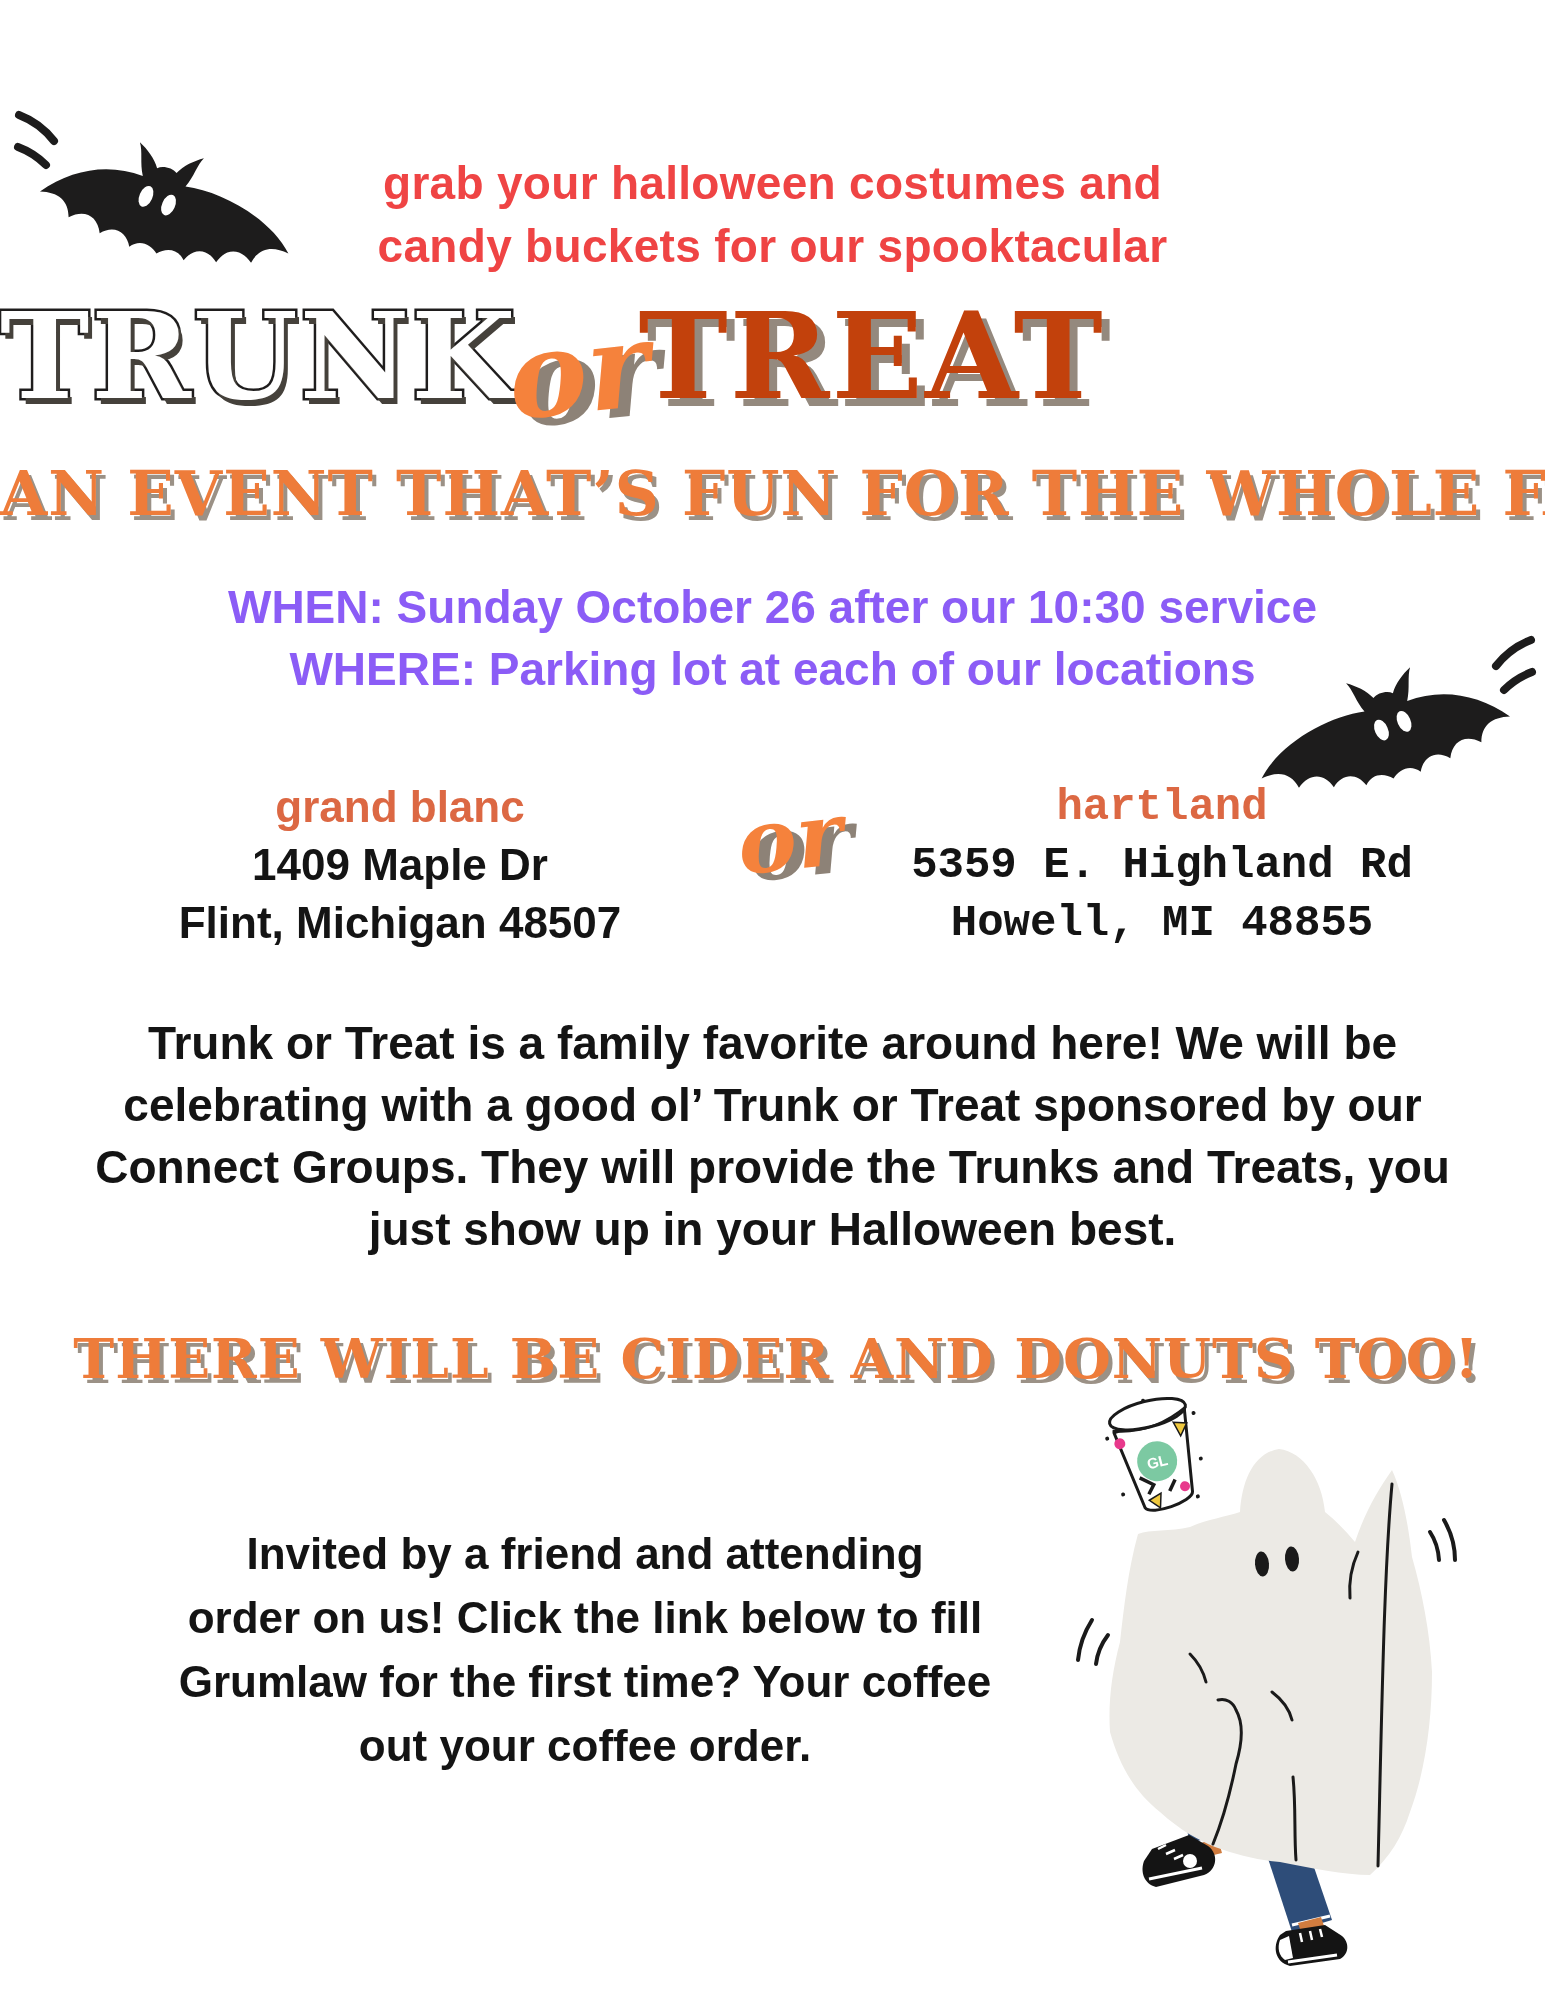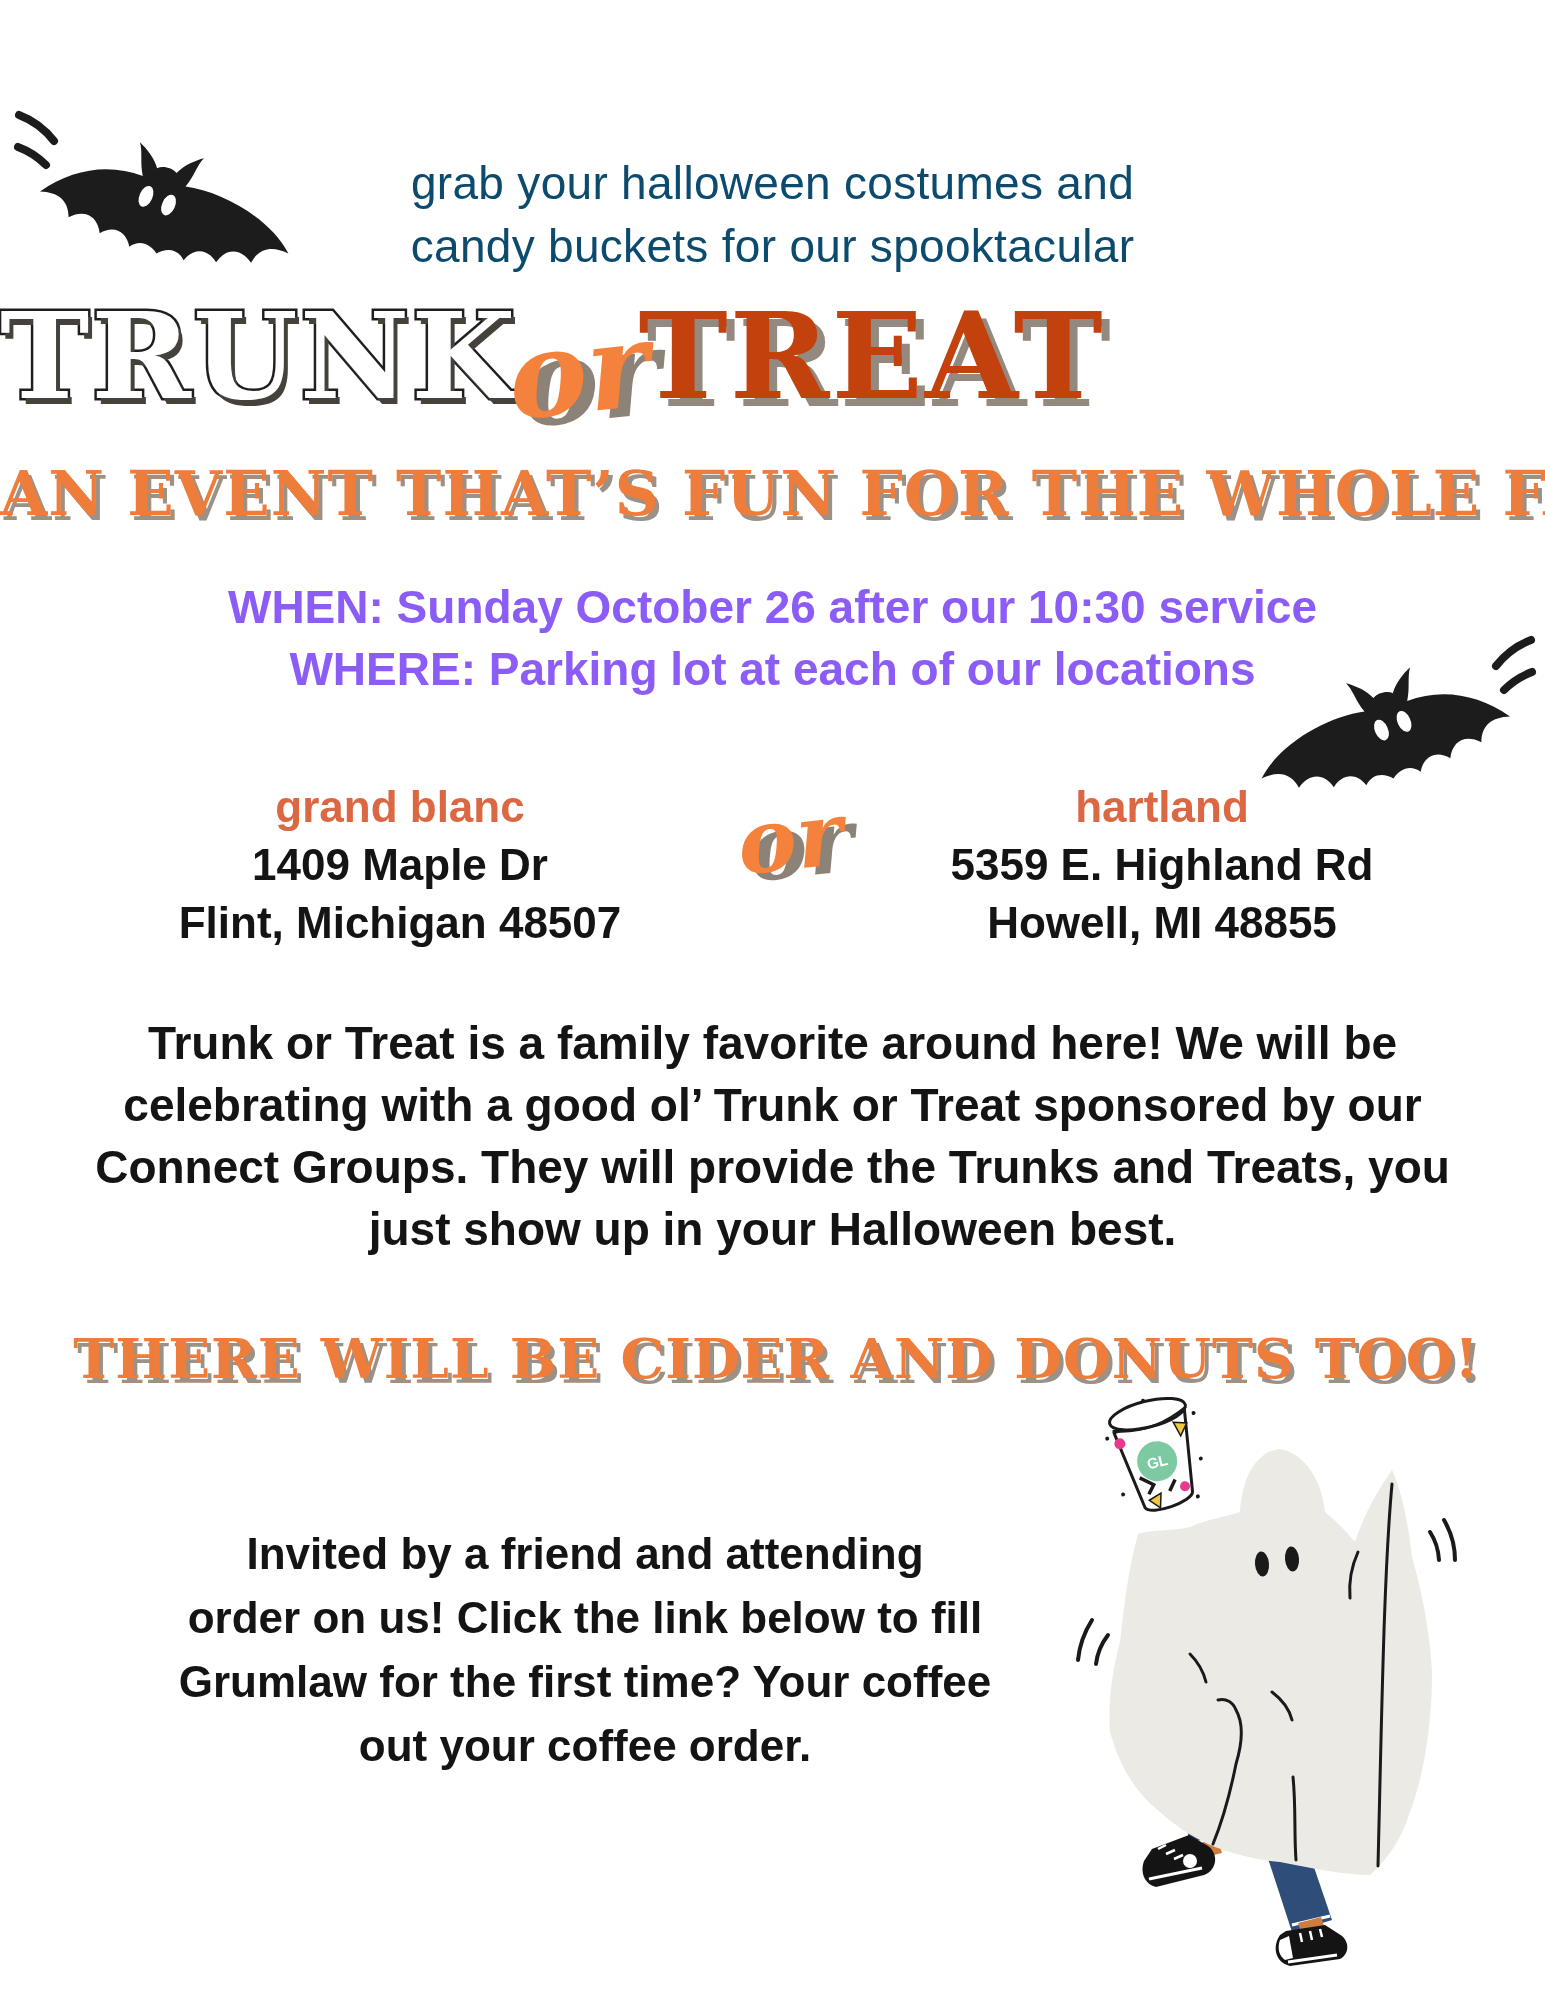--- a/index.html
+++ b/index.html
@@ -4,22 +4,22 @@
 <style>
   * { margin:0; padding:0; box-sizing:border-box; }
   html,body { background:#ffffff; }
   .page {
     position:relative; width:1545px; height:2000px; background:#ffffff;
     overflow:hidden; font-family:"Liberation Sans", sans-serif; color:#161616;
   }
   
   .intro {
     position:absolute; top:152px; left:0; width:100%;
-    text-align:center; font-size:46px; font-weight:400; line-height:63px;
-    color:#0c4a6e; letter-spacing:.3px;
+    text-align:center; font-size:46px; font-weight:700; line-height:63px;
+    color:#ef4444; letter-spacing:.3px;
   }
   
   .title-row {
     position:absolute; top:296px; left:0; width:100%;
     display:flex; align-items:flex-start;
     font-family:"DejaVu Serif", serif; font-weight:700; line-height:1;
     white-space:nowrap;
   }
   .title-trunk {
     font-size:120px; letter-spacing:2px; color:#ffffff;
@@ -46,21 +46,21 @@
   
   .schedule {
     position:absolute; top:576px; left:0; width:100%; text-align:center;
     font-size:46px; font-weight:700; line-height:62px; color:#8b5cf6;
   }
   
   .loc { position:absolute; text-align:center; font-weight:700; font-size:44px; line-height:58px; }
   .loc .loc-name { color:#DC6843; }
   .loc .loc-addr { color:#141414; }
   .loc-grand { top:778px; left:100px;  width:600px; }
-  .loc-hart  { top:778px; left:862px;  width:600px; }
+  .loc-hart  { top:778px; left:862px;  width:600px;font-family:Liberation Mono, monospace; }
   .loc-or {
     position:absolute; top:786px; left:690px; width:200px; text-align:center;
     font-family:"DejaVu Serif", serif; font-style:italic; font-weight:700;
     font-size:88px; color:#F5823C; text-shadow:10px 8px 0 #8D8277;
     transform:rotate(-6deg);
   }
   
   .body-par {
     position:absolute; top:1012px; left:40px; width:1465px; text-align:center;
     font-size:46px; font-weight:700; line-height:62px; color:#141414;

